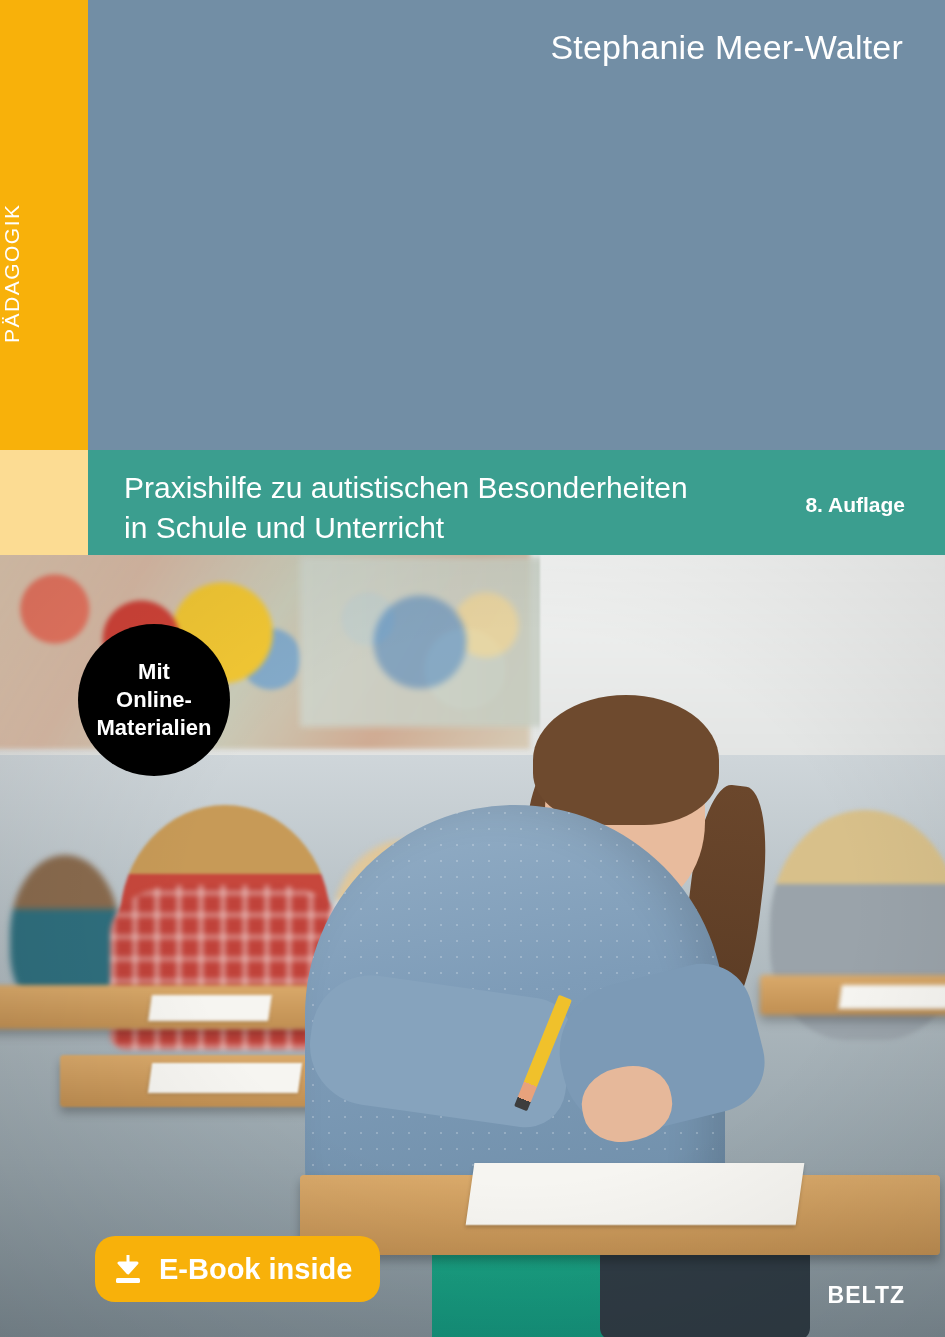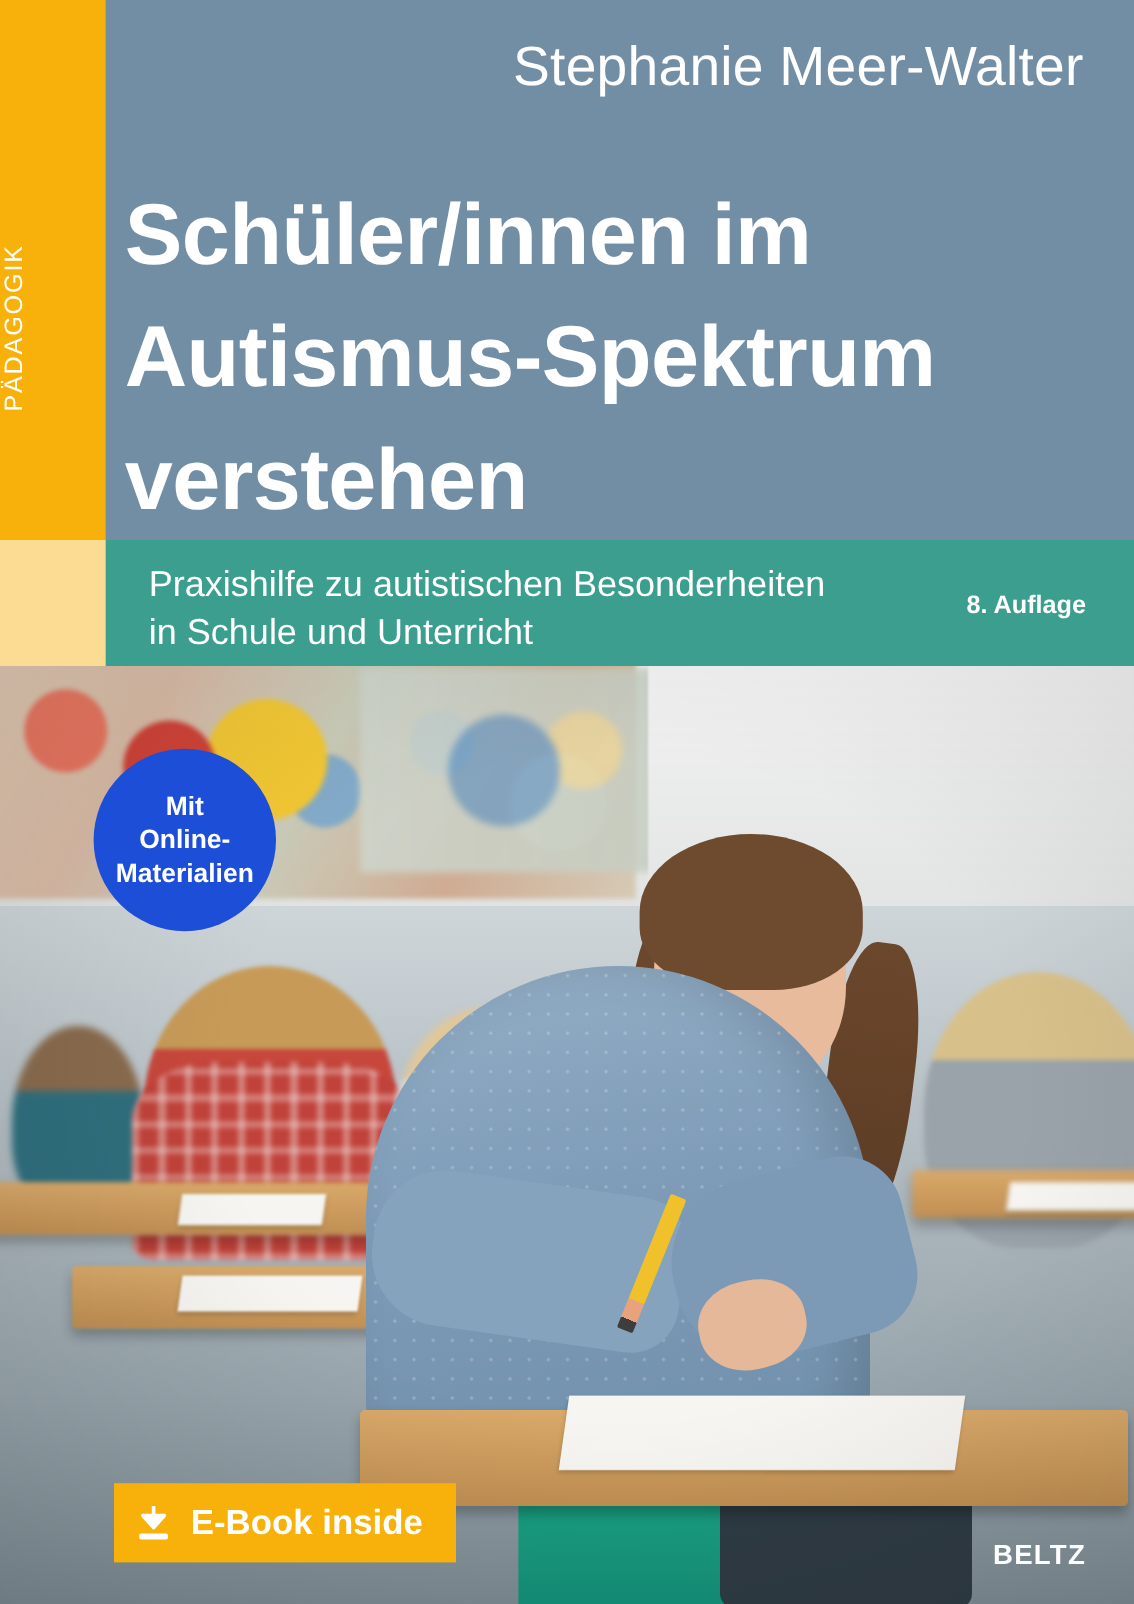--- a/index.html
+++ b/index.html
@@ -51,21 +51,21 @@
     letter-spacing: 1.5px;
     transform: rotate(-90deg);
     transform-origin: 44px 44px;
     white-space: nowrap;
   }
   .author {
     position: absolute;
     right: 42px;
     top: 28px;
     color: #ffffff;
-    font-size: 46px;
+    font-size: 34px;
     font-weight: normal;
     letter-spacing: 0.2px;
   }
   .title {
     position: absolute;
     left: 104px;
     top: 145px;
     width: 800px;
     color: #ffffff;
     font-size: 72px;
@@ -304,38 +304,38 @@
   }
 
   
   .circle-badge {
     position: absolute;
     left: 78px;
     top: 624px;
     width: 152px;
     height: 152px;
     border-radius: 50%;
-    background: #1d4ed8;
+    background: #000000;
     color: #ffffff;
     display: flex;
     align-items: center;
     justify-content: center;
     text-align: center;
     font-size: 22px;
     font-weight: bold;
     line-height: 1.28;
   }
   .ebook-badge {
     position: absolute;
     left: 95px;
     bottom: 35px;
     height: 66px;
     padding: 0 28px 0 18px;
     background: #f8b10a;
-    border-radius: 0;
+    border-radius: 20px;
     display: flex;
     align-items: center;
     gap: 16px;
     color: #ffffff;
     font-size: 29px;
     font-weight: bold;
   }
   .ebook-badge svg { display: block; }
   .beltz {
     position: absolute;
@@ -352,25 +352,20 @@
 
 <div id="cover">
 
   <div class="top-band"></div>
   <div class="spine-yellow"></div>
   <div class="spine-yellow-light"></div>
   <div class="spine-label">PÄDAGOGIK</div>
 
   <div class="author">Stephanie Meer-Walter</div>
 
-  <div class="title">
-    <span class="title-line">Schüler/innen im</span>
-    <span class="title-line">Autismus-Spektrum</span>
-    <span class="title-line">verstehen</span>
-  </div>
 
   <div class="subtitle-band"></div>
   <div class="subtitle">
     <span>Praxishilfe zu autistischen Besonderheiten</span>
     <span>in Schule und Unterricht</span>
   </div>
   <div class="edition">8. Auflage</div>
 
   <div class="photo">
     <div class="wall"></div>

